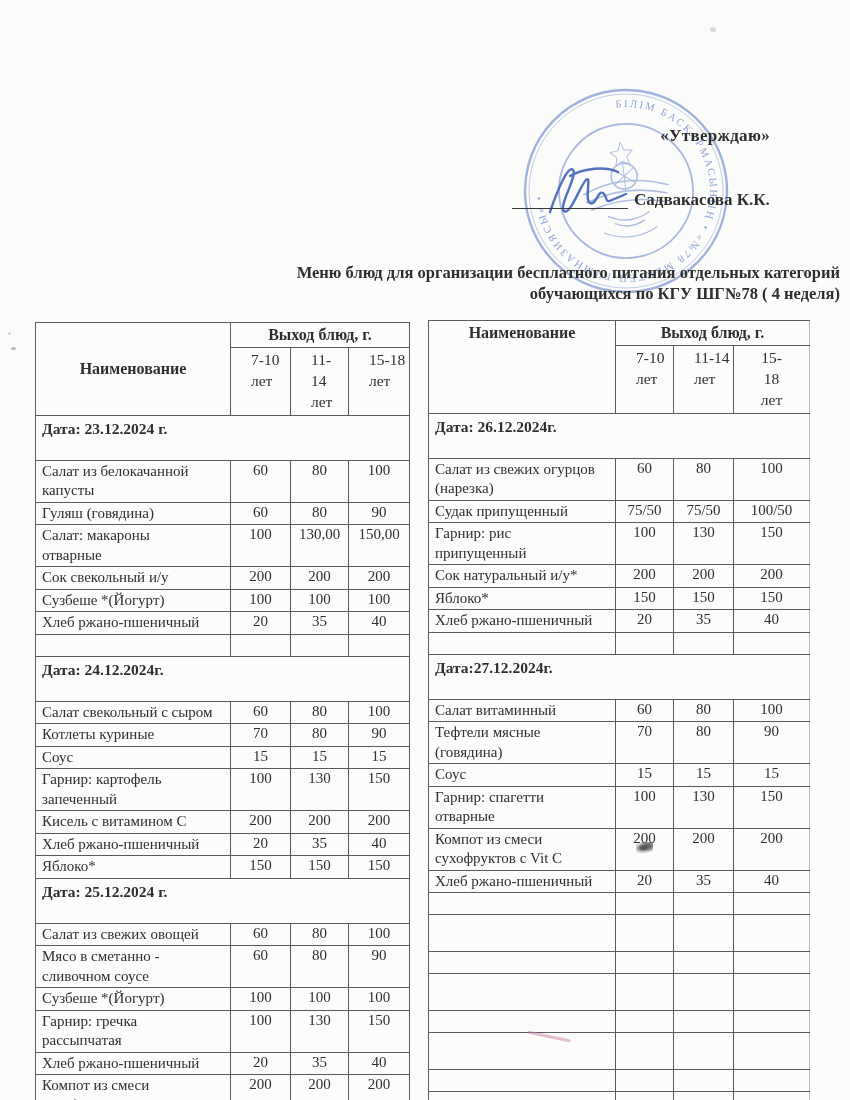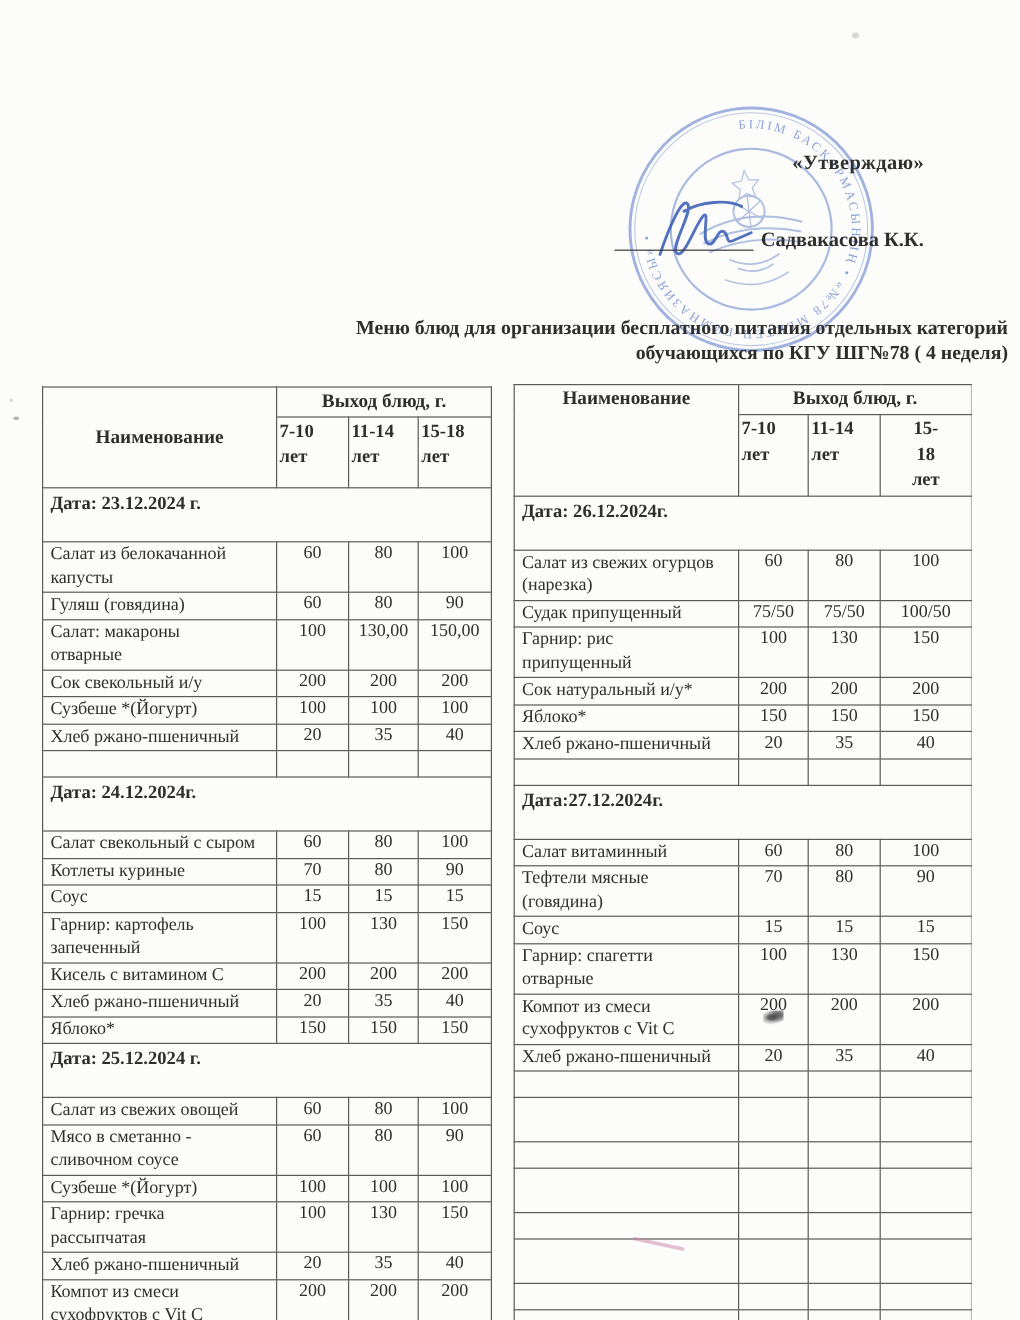--- a/index.html
+++ b/index.html
@@ -34,22 +34,22 @@
   .tbl-left{left:35px;top:322px;width:374px;}
   .tbl-right{left:428px;top:320px;width:381px;}
   table.menu-table{border-collapse:collapse;table-layout:fixed;width:100%;}
   .menu-table th,.menu-table td{border:1px solid #5a5a5a;}
   .tbl-right .menu-table th:last-child,.tbl-right .menu-table td:last-child{
     border-right-color:rgba(110,110,110,.45);}
   .menu-table th{font-size:15.5px;padding:1px 2px;}
   th.out-col{font-weight:bold;font-size:16px;height:22px;margin-top:24px;}
   th.name-col{font-weight:bold;font-size:16px;text-align:center;vertical-align:middle;}
   .tbl-right th.name-col{vertical-align:top;padding-top:3px;}
-  th.age-col{font-weight:bold;text-align:left;vertical-align:top;
-    padding:2px 2px 2px 2px;white-space:pre-line;line-height:1.35;}
+  th.age-col{font-weight:normal;text-align:left;vertical-align:top;
+    padding:2px 2px 2px 20px;white-space:pre-line;line-height:1.35;}
   .tbl-left th.age-col{height:54px;}
   .tbl-right th.age-col{height:62px;}
   .tbl-right th.age-col.age-2{text-align:center;padding-left:2px;}
   tr.date-row td{font-weight:bold;font-size:15.5px;padding:4px 4px 22px 6px;}
   td.dish{font-size:15px;line-height:1.3;padding:1px 8px 1px 6px;vertical-align:top;
     white-space:pre-line;height:19px;}
   td.val{font-size:15px;text-align:center;vertical-align:top;padding:1px 2px;height:19px;}
   tr.tail-tall td{height:34px;}
   tr.tail-short td{height:19px;}
 

